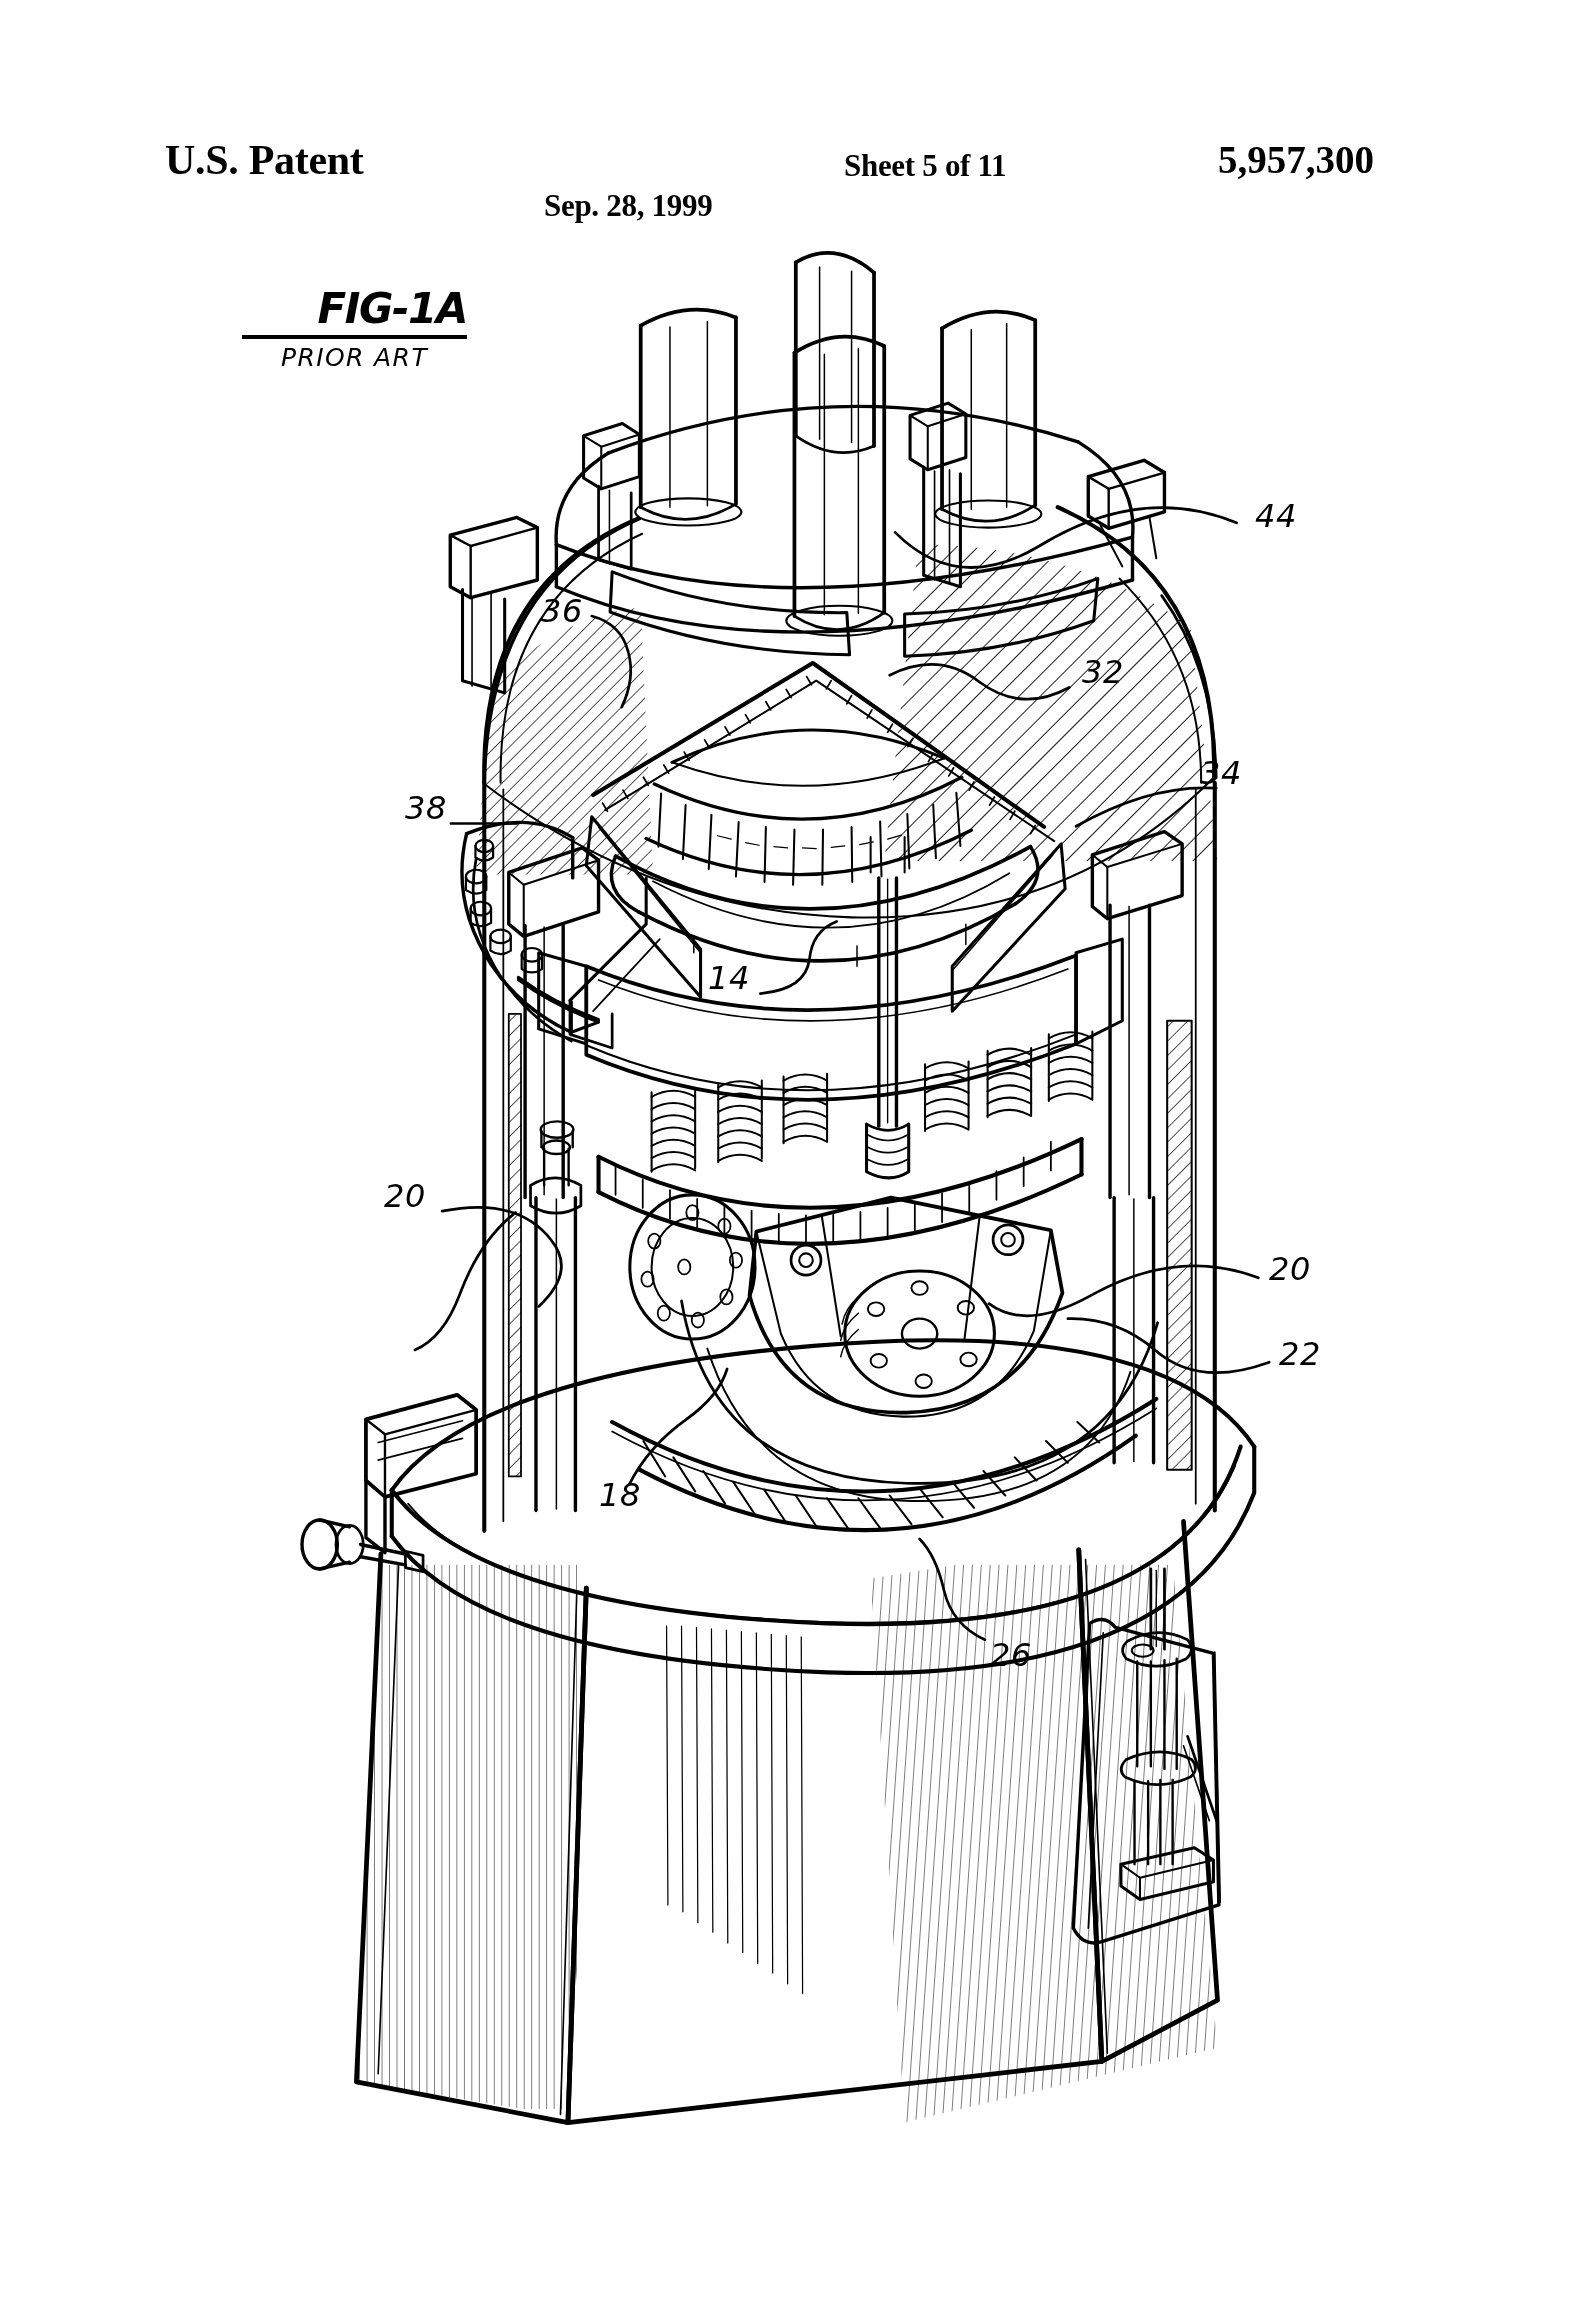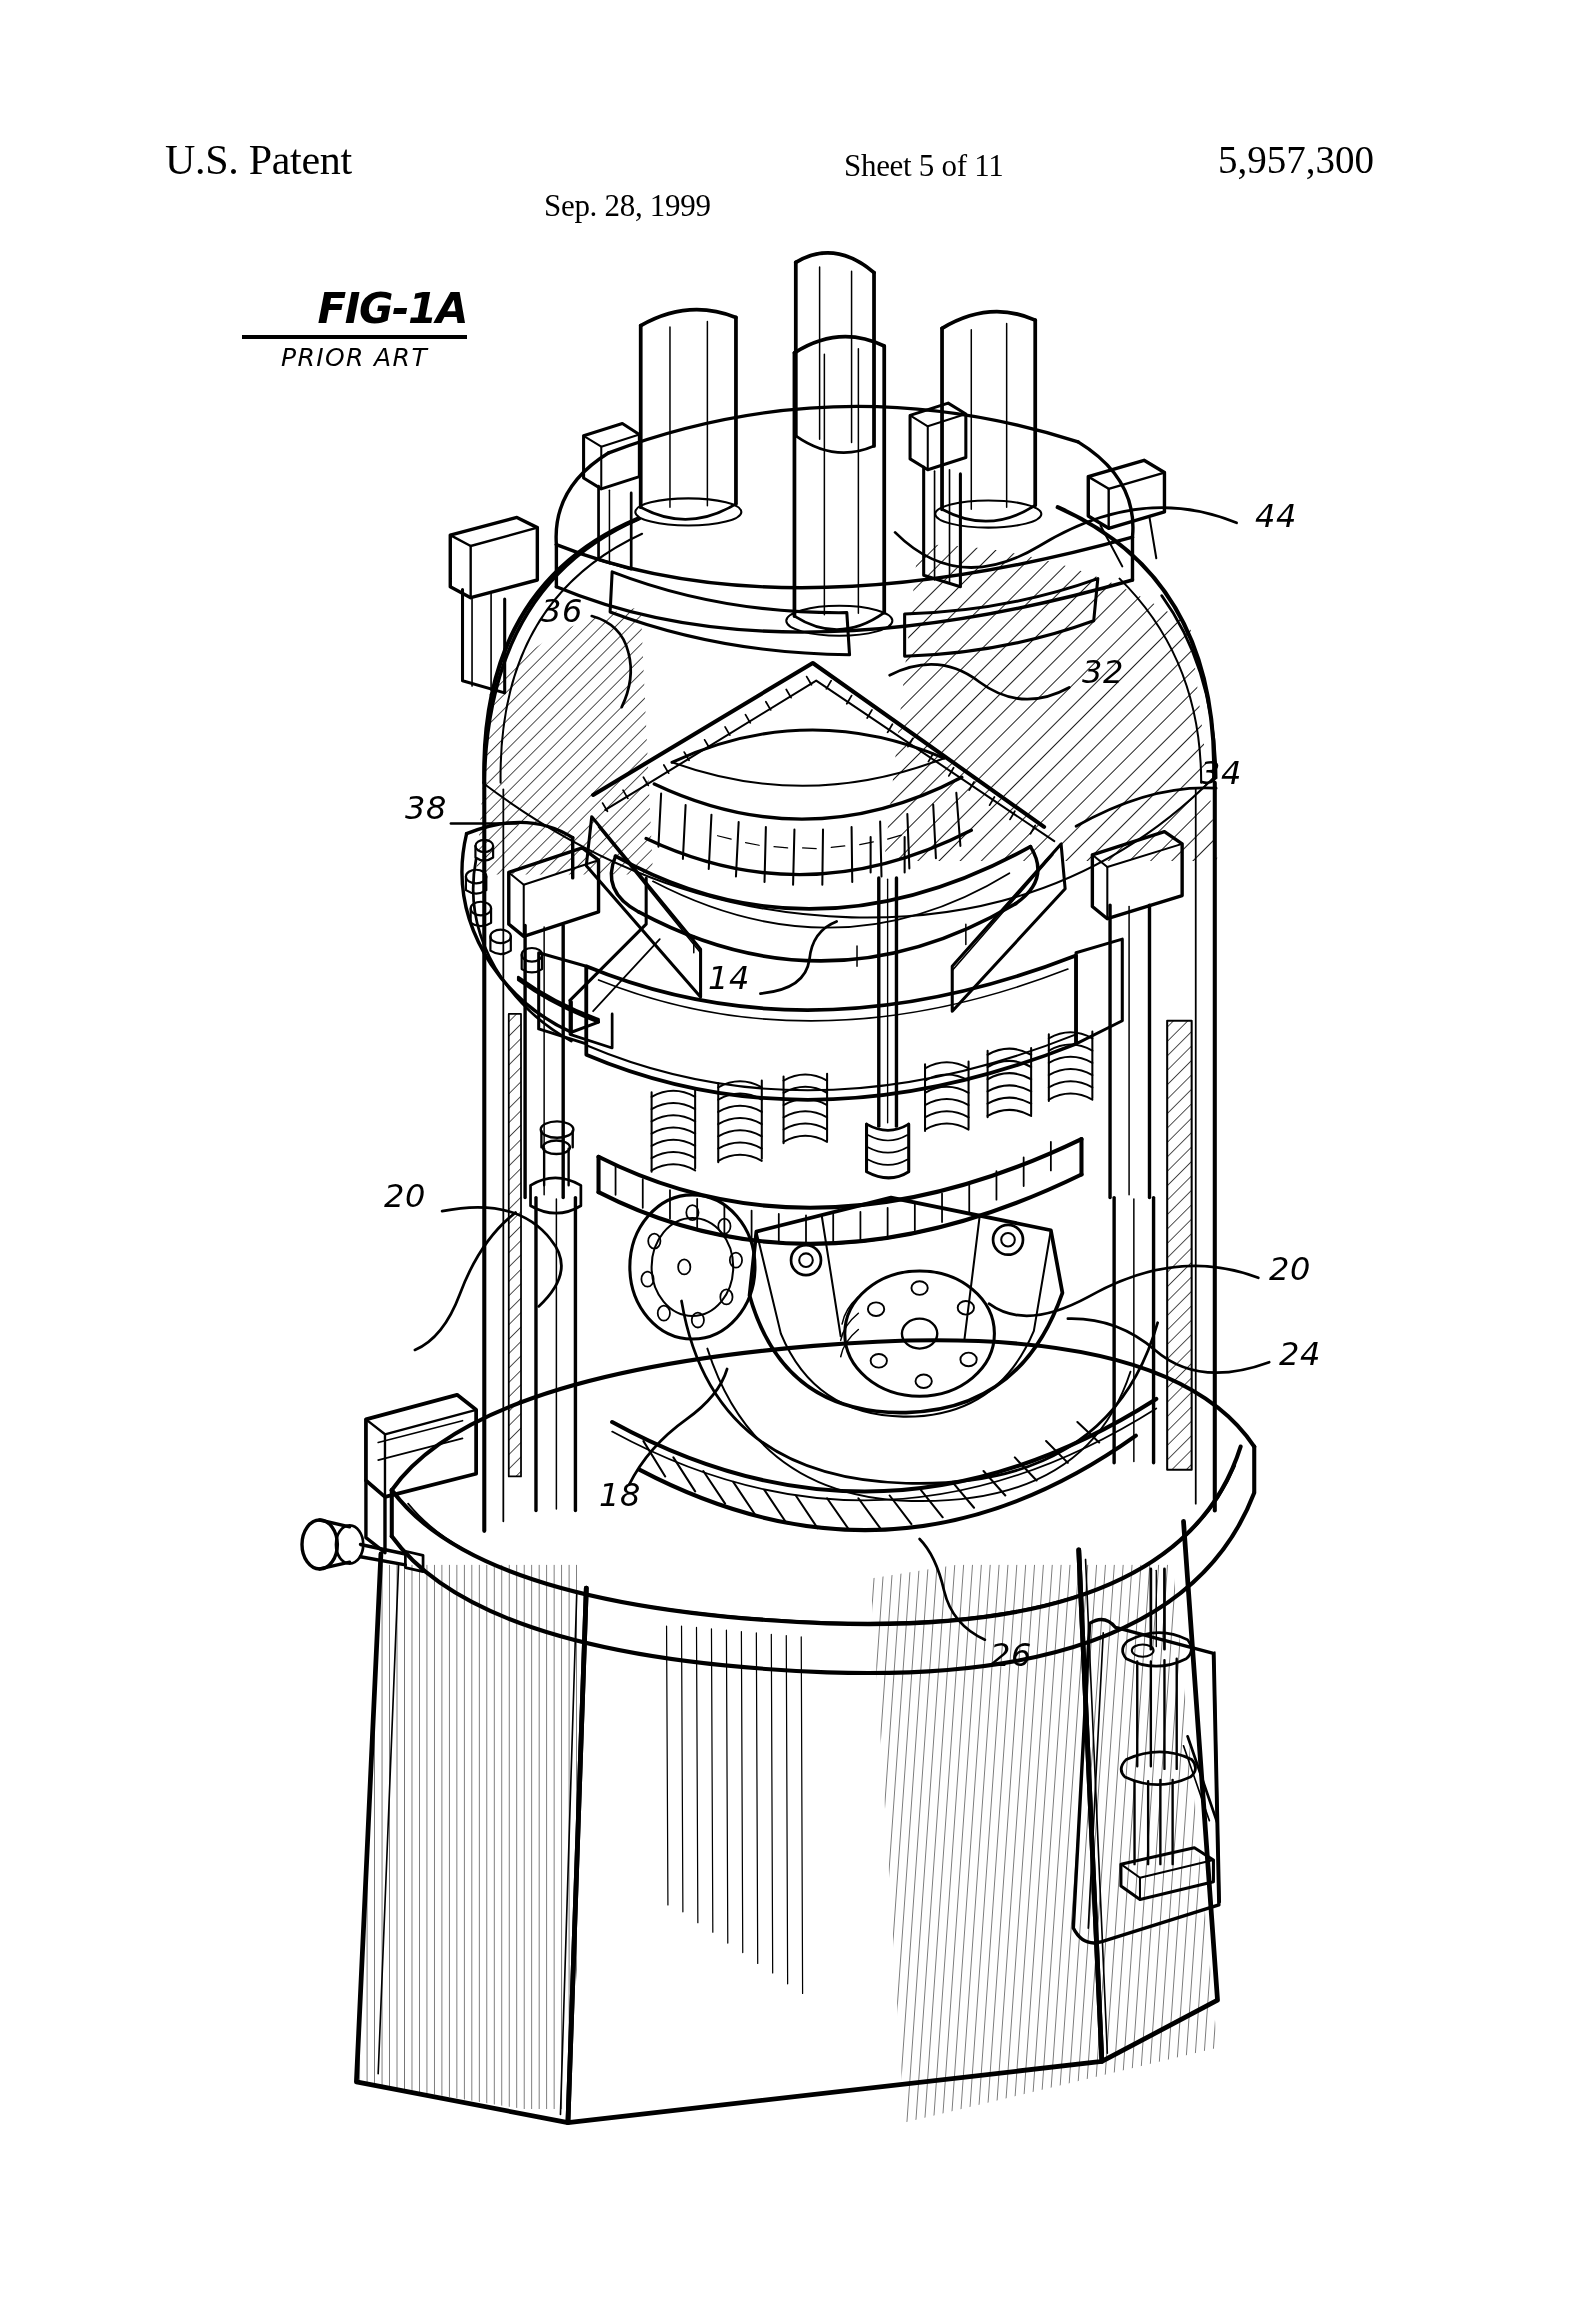--- a/index.html
+++ b/index.html
@@ -21,21 +21,21 @@
     position: absolute;
     top: 136px;
     left: 0;
     width: 1578px;
     height: 61px;
   }
   .hdr-item {
     position: absolute;
     white-space: nowrap;
     font-family: "Liberation Serif", serif;
-    font-weight: normal;
+    font-weight: bold;
     color: #000;
     letter-spacing: -0.3px;
   }
   #hdr-office {
     left: 165px;
     top: 0px;
     font-size: 42px;
   }
   #hdr-date {
     left: 544px;
@@ -653,17 +653,17 @@
 
 <div id="ref-layer">
   <div class="ref-num" style="left:1255px; top:497px;">44</div>
   <div class="ref-num" style="left:541px;  top:592px;">36</div>
   <div class="ref-num" style="left:1082px; top:653px;">32</div>
   <div class="ref-num" style="left:1200px; top:754px;">34</div>
   <div class="ref-num" style="left:405px;  top:789px;">38</div>
   <div class="ref-num" style="left:708px; top:959px;">14</div>
   <div class="ref-num" style="left:384px;  top:1177px;">20</div>
   <div class="ref-num" style="left:1269px; top:1250px;">20</div>
-  <div class="ref-num" style="left:1279px; top:1335px;">24</div>
+  <div class="ref-num" style="left:1279px; top:1335px;">22</div>
   <div class="ref-num" style="left:599px;  top:1476px;">18</div>
   <div class="ref-num" style="left:990px; top:1636px;">26</div>
 </div>
 
 
 </body></html>

